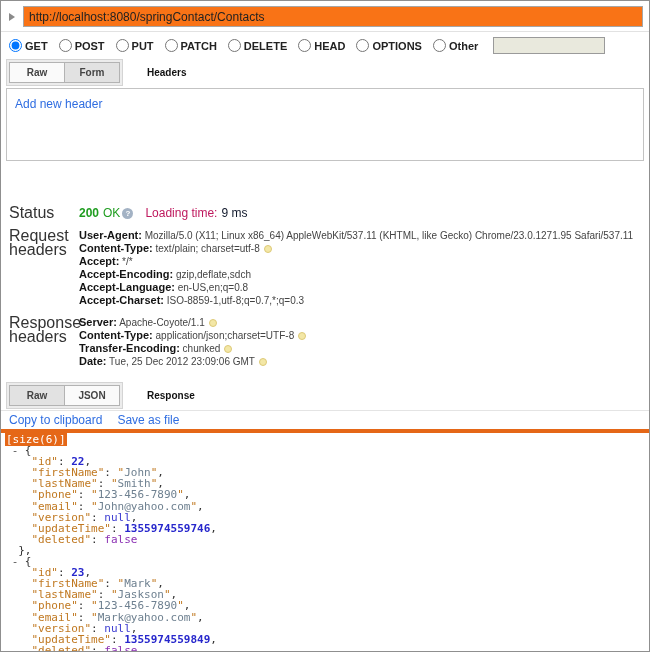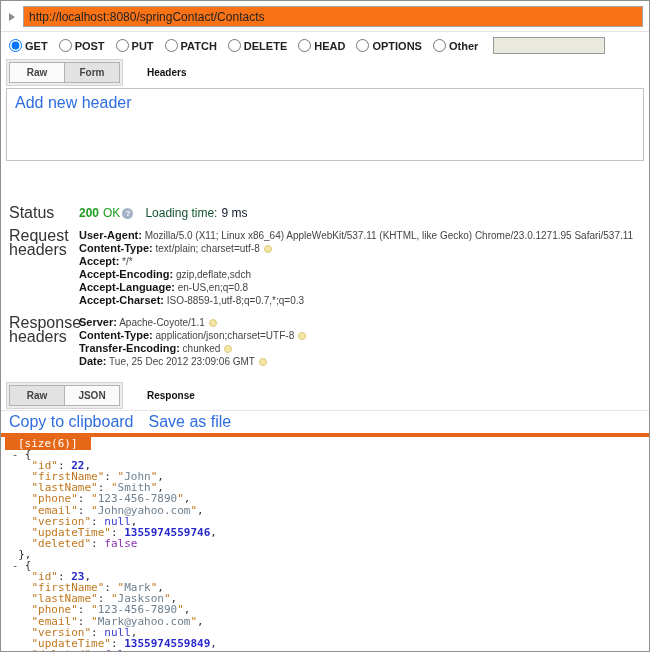--- a/index.html
+++ b/index.html
@@ -24,44 +24,44 @@
   .tabstrip { display: flex; align-items: center; padding: 1px 0 1px 5px; }
   .tabgroup { display: inline-flex; background: #ececec; border: 1px solid #d4d4d4; padding: 2px; }
   .tab { width: 56px; height: 21px; display: flex; align-items: center; justify-content: center;
     font: bold 10px "Liberation Sans", sans-serif; color: #444; background: #e2e2e2;
     border: 1px solid #b3b3b3; cursor: pointer; }
   .tab + .tab { margin-left: -1px; }
   .tab.active { background: #fafafa; }
   .section-title { font-weight: bold; font-size: 10px; color: #111; margin-left: 24px; }
   
   .headers-panel { margin: 1px 5px 0 5px; border: 1px solid #c3c3c3; height: 73px; padding: 5px 8px; background: #fff; }
-  .link { color: var(--link, #2f6de1); text-decoration: none; font-size: 16px; cursor: pointer; }
+  .link { color: var(--link, #2f6de1); text-decoration: none; font-size: 12px; cursor: pointer; }
   
   .info-area { padding: 45px 0 0 0; }
   .info-row { display: flex; padding-left: 8px; margin-bottom: 9px; }
   .info-label { width: 70px; flex: none; font-size: 16px; color: #333; line-height: 14px; }
   .status-value { display: flex; align-items: center; font-size: 12px; color: #333; }
   .status-code { color: var(--green, #1f9d20); font-weight: bold; }
   .status-text { color: var(--green, #1f9d20); margin-left: 4px; }
   .q-icon { width: 11px; height: 11px; border-radius: 50%; background: #a3b2c4; color: #fff;
     font: bold 8px/11px "Liberation Sans", sans-serif; text-align: center; margin-left: 2px; cursor: pointer; }
-  .loading-label { margin-left: 12px; color: #14532d; }
+  .loading-label { margin-left: 12px; color: #be185d; }
   .loading-value { margin-left: 4px; color: #0f172a; }
   .header-line { font-size: 10px; line-height: 12px; color: #444; white-space: nowrap; overflow: hidden; }
   .header-name { font-weight: bold; font-size: 11px; color: #141414; }
   .bulb-icon { display: inline-block; width: 8px; height: 8px; border-radius: 50%;
     background: #f3e7a6; border: 1px solid #ddc978; margin-left: 4px; vertical-align: -1px; cursor: pointer; }
   
   .tabstrip.second { margin-top: 13px; }
   .links-row { display: flex; gap: 15px; padding: 2px 8px 2px 8px; border-top: 1px solid #e4e4e4; }
   .orange-bar { height: 4px; background: var(--accent, #e56717); }
   
   .json-panel { font: 11px/11.1px "DejaVu Sans Mono", monospace; color: #333;
     white-space: pre; padding: 1px 4px 0 4px; overflow: hidden; height: 232px; }
-  .size-badge { background: var(--accent, #e56717); color: #fff; padding: 0 13px; }
+  .size-badge { background: var(--accent, #e56717); color: #fff; padding: 0 1px; }
   .j-toggle { color: #555; cursor: pointer; }
   .j-punc { color: #333; }
   .j-key { color: var(--key, #c07820); }
   .j-q { color: var(--key, #c07820); }
   .j-str { color: var(--str, #6e8090); }
   .j-num { color: var(--num, #2727cc); font-weight: bold; }
   .j-null { color: var(--nul, #3b3bd1); }
   .j-bool { color: var(--boo, #8b30b3); }
 </style>
 </head>

